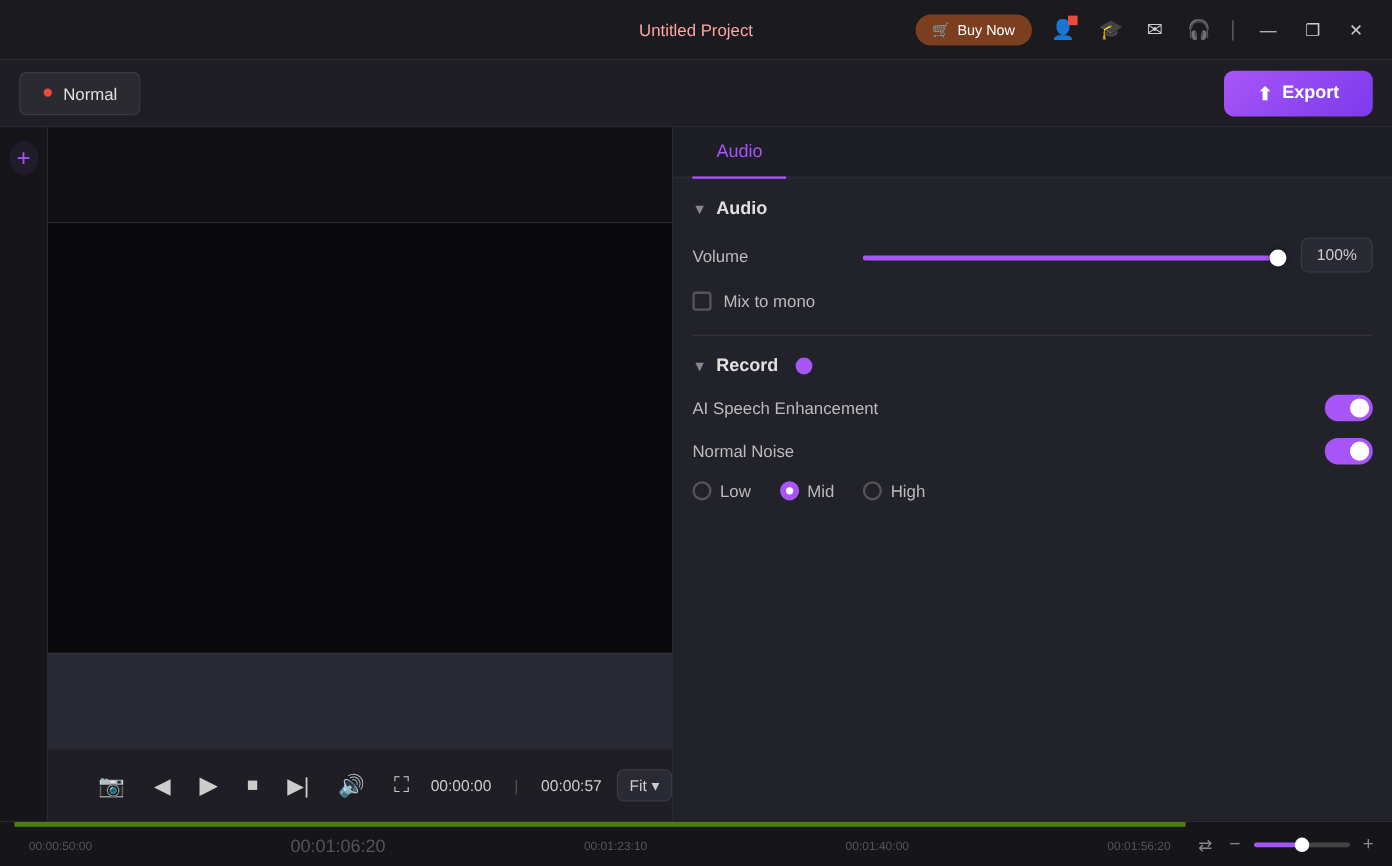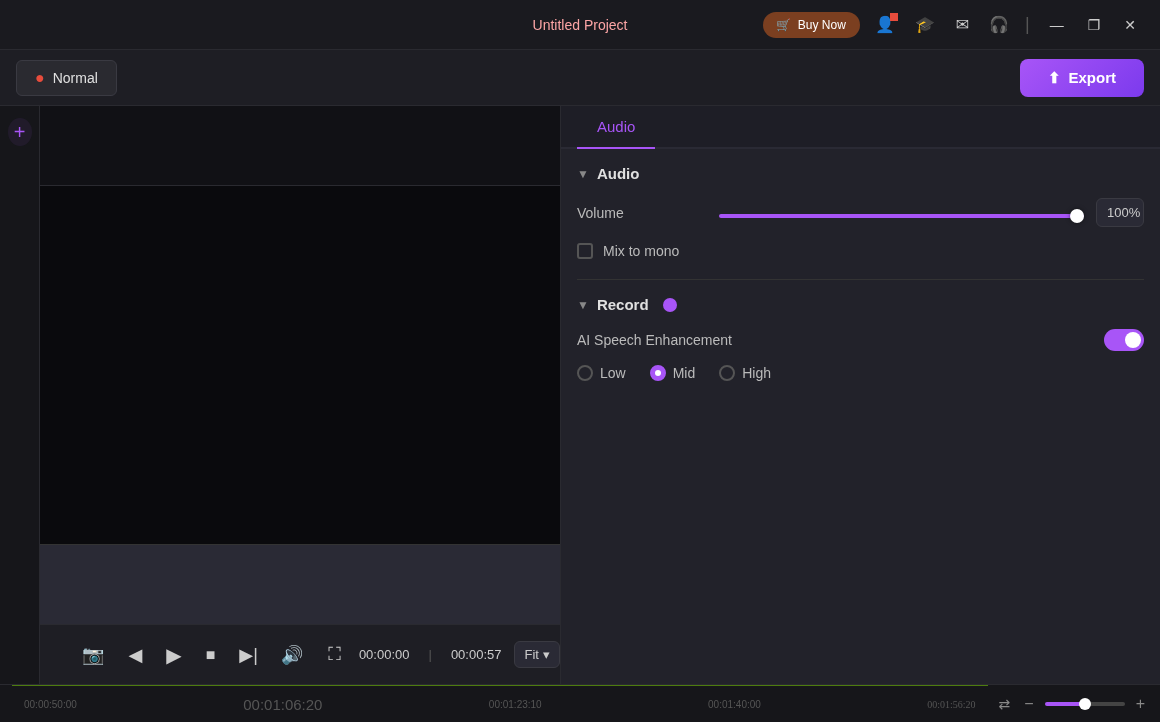--- a/index.html
+++ b/index.html
@@ -305,21 +305,21 @@
       box-shadow: 0 0 4px rgba(0,0,0,0.5);
     }
 
     .value-box {
       background: #2a2a35;
       border: 1px solid #3a3a42;
       border-radius: 6px;
       color: #ccc;
       font-size: 13px;
       padding: 6px 10px;
-      width: 48px;
+      width: 60px;
       text-align: center;
       flex-shrink: 0;
     }
 
     
     .checkbox-row {
       display: flex;
       align-items: center;
       gap: 10px;
       margin-bottom: 12px;
@@ -470,21 +470,21 @@
     .timeline-ruler {
       background: #1a1a20;
       height: 24px;
       width: 100%;
       display: flex;
       align-items: flex-end;
       padding: 0 12px;
       gap: 15px;
       font-size: 10px;
       color: #555;
-      border-top: 1px solid #4d7c0f;
+      border-top: 4px solid #4d7c0f;
       text-align: center;
     }
 
     .full-layout {
       display: flex;
       flex-direction: column;
       height: 722px;
     }
 
     .middle-section {
@@ -631,20 +631,26 @@
             <span class="pro-badge"></span>
           </div>
 
           <div class="toggle-row">
             <span class="toggle-label">AI Speech Enhancement</span>
             <div class="toggle on">
               <div class="toggle-knob"></div>
             </div>
           </div>
 
+          <div class="toggle-row">
+            <span class="toggle-label">Normal Noise</span>
+            <div class="toggle on">
+              <div class="toggle-knob"></div>
+            </div>
+          </div>
 
           <div class="section">
             <div class="radio-group">
               <div class="radio-option">
                 <div class="radio-circle unselected"></div>
                 <span class="radio-label">Low</span>
               </div>
               <div class="radio-option">
                 <div class="radio-circle selected"></div>
                 <span class="radio-label">Mid</span>
@@ -661,21 +667,21 @@
       </div>
     </div>
   </div>
 
   <div class="timeline-area">
     <div class="timeline-ruler" style="height:38px;background:#16161a;flex:1;display:flex;align-items:center;">
       <span style="font-size:10px;color:#555;margin-right:auto;">00:00:50:00</span>
       <span style="font-size:15px;color:#555;margin:0 auto;">00:01:06:20</span>
       <span style="font-size:10px;color:#555;margin:0 auto;">00:01:23:10</span>
       <span style="font-size:10px;color:#555;margin:17px auto;">00:01:40:00</span>
-      <span style="font-size:10px;color:#555;margin-left:auto;font-family:Liberation Serif, serif;">00:01:56:20</span>
+      <span style="font-size:10px;color:#555;margin-left:auto;">00:01:56:20</span>
     </div>
     <div class="timeline-controls">
       <button class="tl-btn">
         <span>⇄</span>
       </button>
       <button class="tl-btn">
         <span style="font-size:16px;">−</span>
       </button>
       <input type="range" class="zoom-slider" min="0" max="100" value="50" style="">
       <button class="tl-btn">

